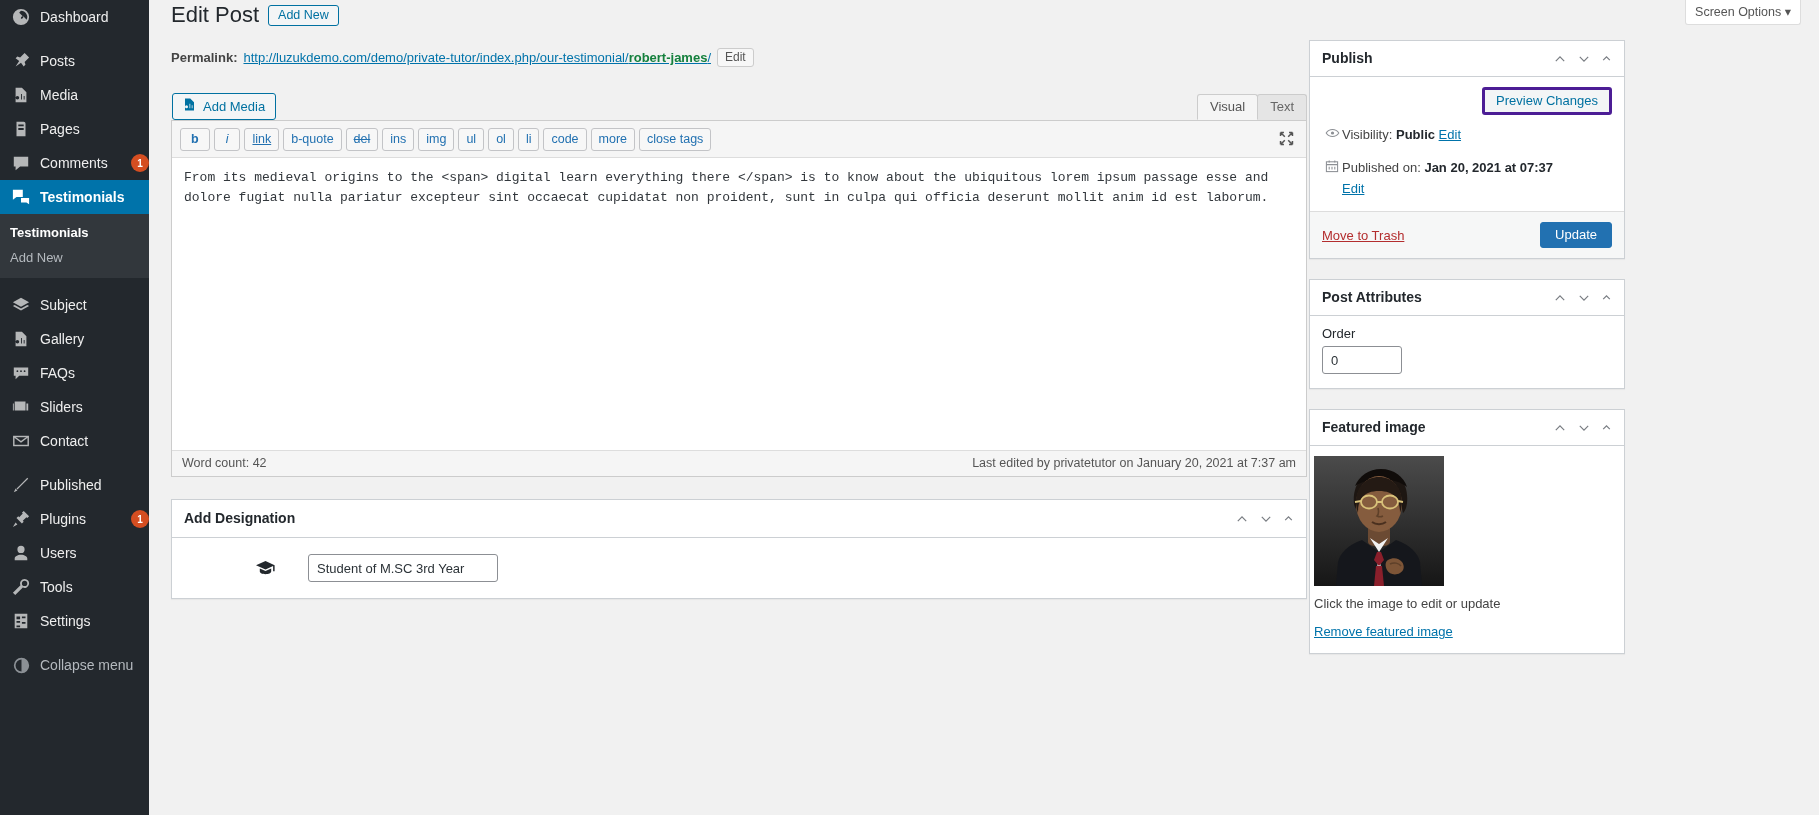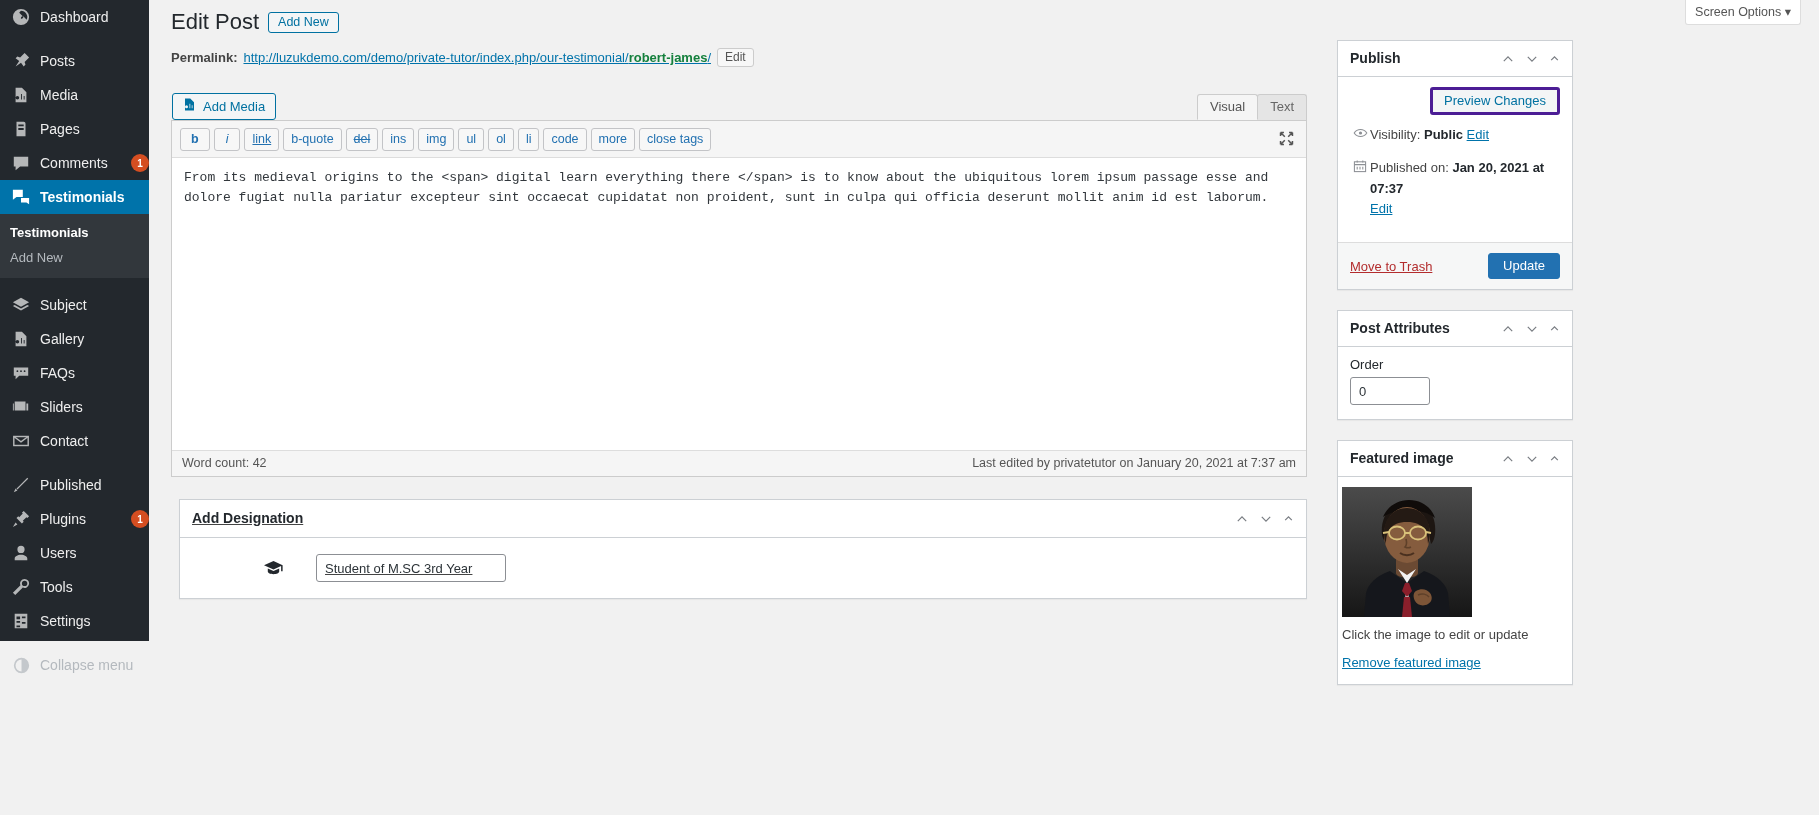--- a/index.html
+++ b/index.html
@@ -9,21 +9,21 @@
     overflow: hidden;
     background: #f1f1f1;
     font-family: "Liberation Sans", sans-serif;
     font-size: 13px;
     color: #444;
   }
 
   
   #adminmenu {
     position: absolute; left: 0; top: 0;
-    width: 149px; height: 641px;
+    width: 149px; height: 815px;
     background: #23282d;
     color: #eee;
     font-size: 14px;
   }
   .menu-gap { height: 10px; }
   .menu-item {
     position: relative;
     display: flex; align-items: center;
     height: 34px;
     padding-left: 10px;
@@ -88,21 +88,21 @@
     border: 1px solid #ddd;
     border-top: none;
     border-radius: 0 0 3px 3px;
     padding: 4px 9px 5px 9px;
     font-size: 12.5px;
     color: #555;
     cursor: pointer;
   }
   .page-head {
     position: absolute;
-    left: 22px; top: 8px;
+    left: 22px; top: 1px;
     display: flex; align-items: center; gap: 9px;
   }
   .page-title {
     font-size: 22px;
     font-weight: 400;
     color: #23282d;
     line-height: 1.3;
   }
   .page-title-action {
     display: inline-block;
@@ -117,22 +117,22 @@
 
   
   #post-body { position: absolute; left: 0; top: 40px; right: 0; bottom: 0; }
   #post-body-content {
     position: absolute;
     left: 0; top: 0;
     width: 1180px;
   }
   #postbox-container {
     position: absolute;
-    left: 1188px; top: 0;
-    width: 236px;
+    left: 1160px; top: 0;
+    width: 316px;
   }
 
   
   #titlediv { padding: 0 22px; }
   #title {
     width: 100%;
     height: 36px;
     padding: 3px 8px;
     font-size: 1.7em;
     line-height: 100%;
@@ -284,21 +284,21 @@
     flex: 1 1 auto;
     font-size: 14px;
     font-weight: 700;
     color: #23282d;
     line-height: 1.4;
   }
   .handle-actions { display: flex; align-items: center; gap: 10px; color: #787c82; }
   .order-btn, .toggle-btn { cursor: pointer; display: flex; align-items: center; }
 
   
-  #designation-box { margin: 22px 22px 0 30px; text-decoration: underline; }
+  #designation-box { margin: 22px 22px 0 22px; }
   #designation-box .postbox-header { height: 38px; }
   .designation-body { padding: 16px 12px; display: flex; align-items: center; }
   .designation-icon {
     width: 62px;
     display: flex; align-items: center; justify-content: center;
     color: #23282d;
     margin-left: 50px;
   }
   .designation-input {
     width: 190px;
@@ -342,21 +342,21 @@
     padding-top: 1px;
   }
   .misc-pub .mp-text { flex: 1 1 auto; }
   .misc-pub b { color: #23282d; }
   .edit-link { color: #0073aa; text-decoration: underline; cursor: pointer; }
   #major-publishing-actions {
     border-top: 1px solid #ddd;
     background: #f6f7f7;
     padding: 10px 12px;
     display: flex; align-items: center; justify-content: space-between;
-    margin-top: 16px;
+    margin-top: 6px;
   }
   .delete-link { color: #b32d2e; text-decoration: underline; cursor: pointer; font-size: 13px; }
   .button-primary {
     background: #2271b1;
     border: 1px solid #2271b1;
     color: #fff;
     border-radius: 3px;
     font-size: 13px;
     padding: 4px 14px 5px 14px;
     cursor: pointer;

